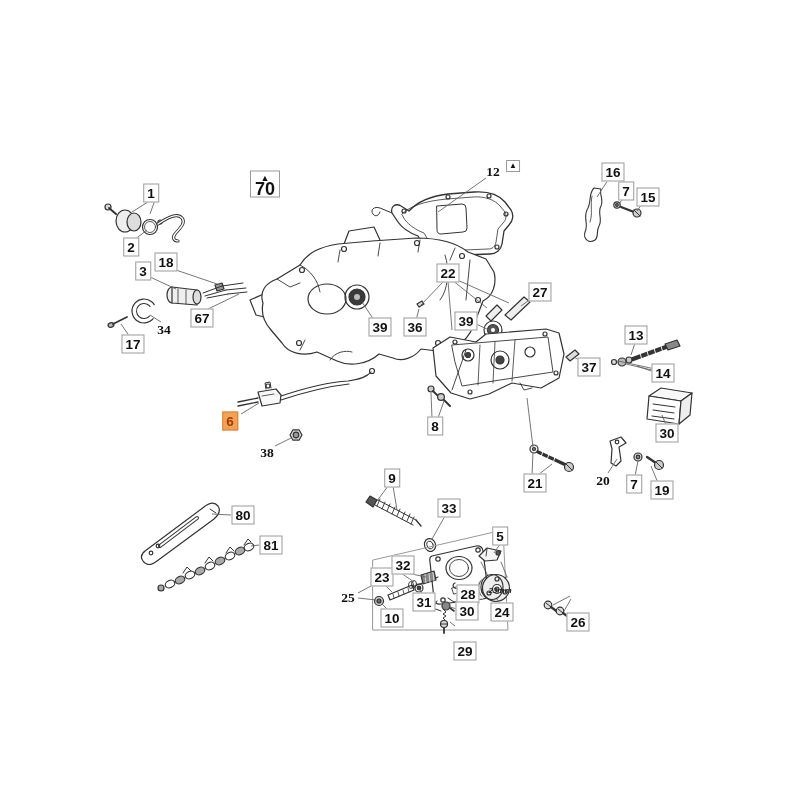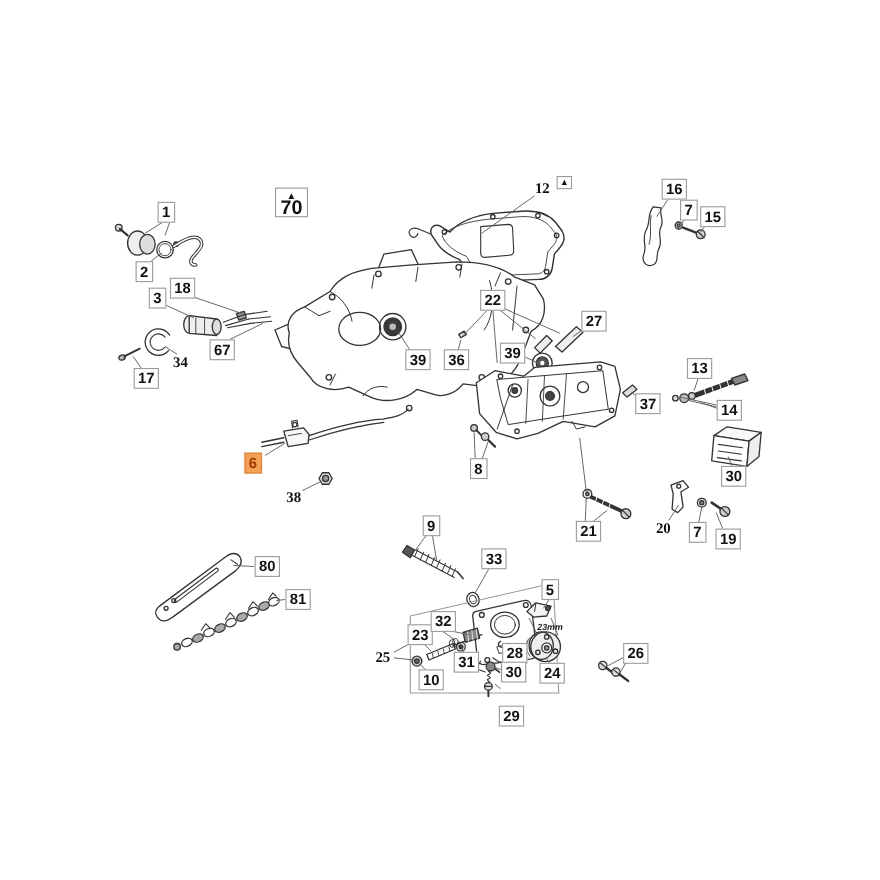--- a/index.html
+++ b/index.html
@@ -10,21 +10,21 @@
        color:#111;background:#fff;padding:0 3px;line-height:17px;white-space:nowrap;z-index:5;}
   .boxed{border:1px solid #9a9a9a;}
   .plain{background:transparent;font-family:Liberation Serif, serif;}
   .hl{background:#f2a155;color:#9e3a00;border:1px solid #d9853a;}
   .stack{display:flex;flex-direction:column;align-items:center;line-height:10px;padding:2px 4px 1px 4px;}
   .stack .tri{font-size:9px;line-height:9px;}
   .stack .num{font-size:18px;line-height:13px;}
   .tribox{position:absolute;transform:translate(-50%,-50%);border:1px solid #9a9a9a;background:#fff;
           font-size:8px;line-height:10px;padding:0 2px;color:#111;z-index:5;}
   .dim{position:absolute;transform:translate(-50%,-50%);font:bold italic 8px "Liberation Sans",sans-serif;
-       color:#222;z-index:5;}
+       color:#222;z-index:5;margin-top:20px;}
 </style>
 </head>
 <body>
 
 <div class="stage">
 
 <svg width="800" height="800" viewBox="0 0 800 800">
   <g fill="none" stroke="#333" stroke-width="1.2" stroke-linecap="round" stroke-linejoin="round">
 
     <g>
@@ -413,17 +413,17 @@
 <div class="lbl boxed" style="left:500px;top:536px">5</div>
 <div class="lbl plain" style="left:348px;top:597px">25</div>
 <div class="lbl boxed" style="left:382px;top:577px">23</div>
 <div class="lbl boxed" style="left:403px;top:565px">32</div>
 <div class="lbl boxed" style="left:424px;top:602px">31</div>
 <div class="lbl boxed" style="left:392px;top:618px">10</div>
 <div class="lbl boxed" style="left:468px;top:594px">28</div>
 <div class="lbl boxed" style="left:467px;top:611px">30</div>
 <div class="lbl boxed" style="left:465px;top:651px">29</div>
 <div class="lbl boxed" style="left:502px;top:612px">24</div>
-<div class="lbl boxed" style="left:578px;top:594px">26</div>
+<div class="lbl boxed" style="left:578px;top:622px">26</div>
 
 <div class="dim" style="left:500px;top:570px">23mm</div>
 
 </div>
 
 </body></html>

